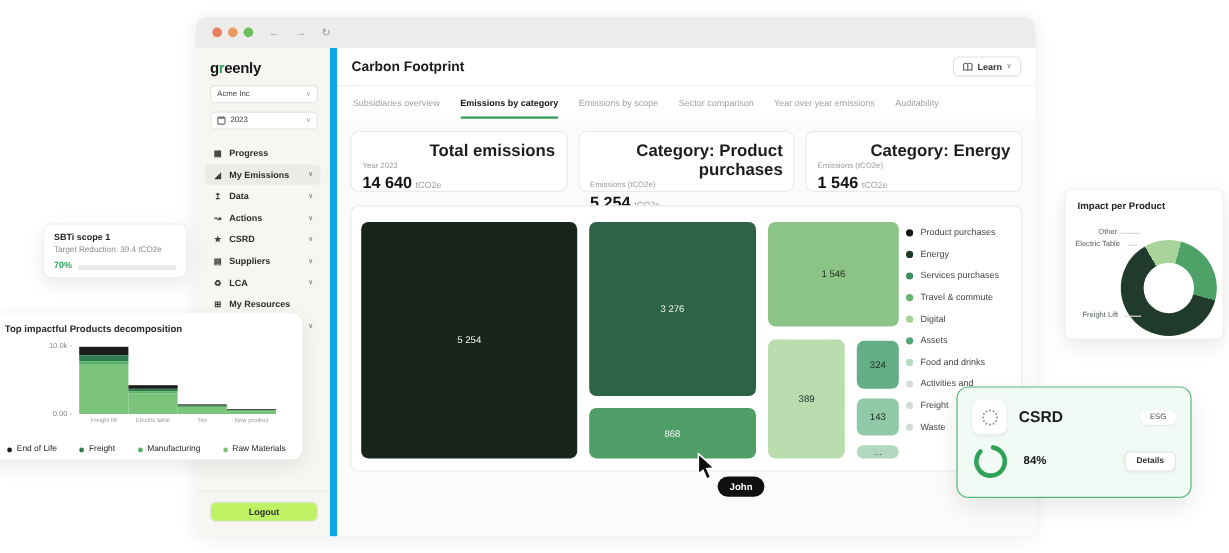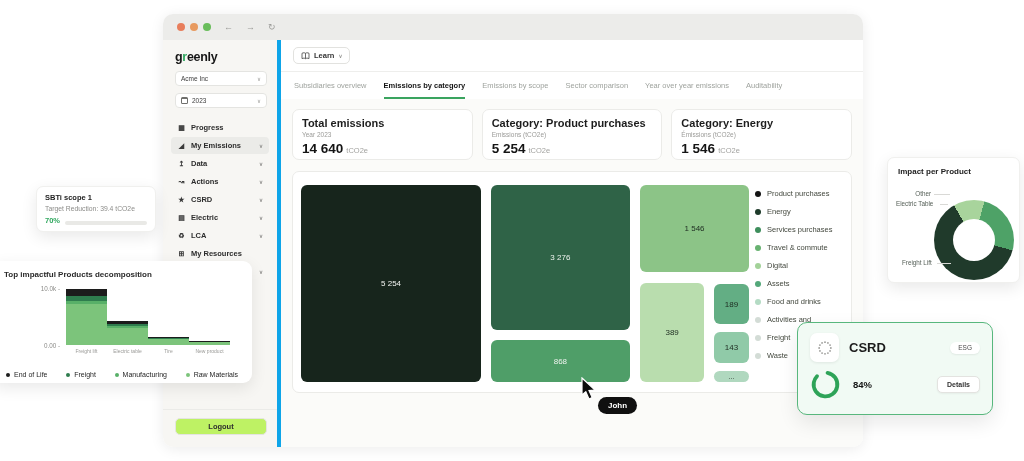--- a/index.html
+++ b/index.html
@@ -10,21 +10,21 @@
   .bwindow{position:absolute;left:163px;top:14px;width:700px;height:433px;border-radius:10px;
     background:#fff;box-shadow:0 2px 14px rgba(0,0,0,.08);}
   .chrome{position:absolute;left:0;top:0;right:0;height:26px;background:#ececea;border-radius:10px 10px 0 0;
     display:flex;align-items:center;padding:0 14px;gap:5px;}
   .tl{width:8px;height:8px;border-radius:50%;}
   .tl.r{background:#e87e5c}.tl.y{background:#e89a5f}.tl.g{background:#69bd5b}
   .navico{color:#9b9b98;font-size:9px;margin-left:8px;}
   .bbody{position:absolute;left:0;top:26px;right:0;bottom:0;display:flex;border-radius:0 0 10px 10px;overflow:hidden;}
 
   
-  .sidebar{width:118px;background:#f7f6f3;border-right:4px solid #0ea5e9;position:relative;padding:10px 10px 0 12px;flex:none;}
+  .sidebar{width:118px;background:#f7f6f3;border-right:6px solid #0ea5e9;position:relative;padding:10px 10px 0 12px;flex:none;}
   .logo{font-size:12.5px;font-weight:bold;color:#161616;letter-spacing:-.3px;}
   .logo .accent{color:#2fa75e;}
   .sselect{margin-top:7px;height:15px;background:#fff;border:1px solid #e4e4e1;border-radius:4px;
     display:flex;align-items:center;padding:0 5px;font-size:6.5px;color:#3c3c3c;gap:4px;}
   .sselect .grow{flex:1}
   .chev{color:#9a9a97;font-size:5.5px;}
   .cal{width:7px;height:7px;border:1px solid #6f6f6c;border-top-width:2px;border-radius:1.5px;flex:none;}
   .menu{margin-top:11px;display:flex;flex-direction:column;gap:1px;margin-left:-4px;margin-right:-2px;}
   .side-item{height:17px;display:flex;align-items:center;gap:5px;padding:0 6px;border-radius:4px;font-size:7.5px;color:#2c2c2c;font-weight:bold;}
   .side-item.active{background:#ebebe8;}
@@ -40,21 +40,21 @@
   .mheader{height:32px;background:#fff;border-bottom:1px solid #eeeeec;display:flex;align-items:center;padding:0 12px;flex:none;}
   .mtitle{font-size:11.5px;font-weight:bold;color:#1b1b1b;flex:1;}
   .learn-btn{display:flex;align-items:center;gap:4px;border:1px solid #e2e2df;background:#fff;border-radius:5px;
     padding:3px 7px;font-size:7.5px;color:#333;font-weight:bold;}
   .tabsrow{height:27px;background:#fff;display:flex;align-items:stretch;gap:17px;padding:0 13px;flex:none;}
   .tab{display:flex;align-items:center;font-size:7.5px;color:#9fa39e;border-bottom:2px solid transparent;padding-top:2px;}
   .tab.active{color:#141414;font-weight:bold;border-bottom-color:#3aa45f;}
   .content{flex:1;padding:10px 11px;}
   .statsrow{display:flex;gap:9px;}
   .scard{flex:1;background:#fff;border:1px solid #ebebe8;border-radius:7px;padding:7px 9px;height:51px;}
-  .scard .t{font-size:11px;font-weight:bold;color:#1d1d1d;}
+  .scard .t{font-size:14px;font-weight:bold;color:#1d1d1d;text-align:right;}
   .scard .s{font-size:6.5px;color:#9b9b98;margin:2px 0 3px;}
   .scard .v{font-size:13.5px;font-weight:bold;color:#141414;}
   .scard .u{font-size:7.5px;color:#a2a29f;font-weight:normal;margin-left:3px;}
   .chartpanel{margin-top:11px;background:#fff;border:1px solid #ebebe8;border-radius:7px;height:222px;position:relative;}
   .treemap{position:absolute;left:8px;top:13px;width:448px;height:197px;}
   .tm-block{position:absolute;border-radius:6px;display:flex;align-items:center;justify-content:center;font-size:8px;}
   .tm-legend{position:absolute;left:462px;top:17px;display:flex;flex-direction:column;gap:9px;}
   .lg-item{display:flex;align-items:center;gap:6px;font-size:7.5px;color:#44493f;white-space:nowrap;}
   .lg-dot{width:6px;height:6px;border-radius:50%;flex:none;}
 
@@ -151,21 +151,21 @@
               <span class="si-label">Actions</span>
               <span class="si-chev">∨</span>
             </div>
             <div class="side-item">
               <span class="si-icon">★</span>
               <span class="si-label">CSRD</span>
               <span class="si-chev">∨</span>
             </div>
             <div class="side-item">
               <span class="si-icon">▤</span>
-              <span class="si-label">Electric</span>
+              <span class="si-label">Suppliers</span>
               <span class="si-chev">∨</span>
             </div>
             <div class="side-item">
               <span class="si-icon">♻</span>
               <span class="si-label">LCA</span>
               <span class="si-chev">∨</span>
             </div>
             <div class="side-item">
               <span class="si-icon">⊞</span>
               <span class="si-label">My Resources</span>
@@ -176,20 +176,21 @@
               <span class="si-chev">∨</span>
             </div>
           </div>
         <div class="sb-bottom">
           <div class="logout">Logout</div>
         </div>
       </div>
 
       <div class="main">
         <div class="mheader">
+          <div class="mtitle">Carbon Footprint</div>
           <div class="learn-btn">
             <svg width="9" height="8" viewBox="0 0 9 8">
                 <path d="M1 1.3 C2.3 .6 3.7 .6 4.5 1.3 C5.3 .6 6.7 .6 8 1.3 V6.6 C6.7 6 5.3 6 4.5 6.7 C3.7 6 2.3 6 1 6.6 Z M4.5 1.3 V6.7" fill="none" stroke="#444" stroke-width="0.8"></path>
               </svg>
             <span>Learn</span>
             <span class="chev">∨</span>
           </div>
         </div>
         <div class="tabsrow">
             <div class="tab">Subsidiaries overview</div>
@@ -217,21 +218,21 @@
                 <div class="v">1 546<span class="u">tCO2e</span></div>
               </div>
             </div>
           <div class="chartpanel">
             <div class="treemap">
                 <div class="tm-block" style="left: 0%; top: 0%; width: 40.2%; height: 100%; background: rgb(23, 37, 28); color: rgb(242, 244, 241);">5 254</div>
                 <div class="tm-block" style="left: 42.4%; top: 0%; width: 31%; height: 73.7%; background: rgb(47, 99, 71); color: rgb(238, 243, 238);">3 276</div>
                 <div class="tm-block" style="left: 42.4%; top: 78.8%; width: 31%; height: 21.2%; background: rgb(79, 158, 104); color: rgb(238, 243, 238);">868</div>
                 <div class="tm-block" style="left: 75.7%; top: 0%; width: 24.3%; height: 44.4%; background: rgb(140, 196, 135); color: rgb(29, 43, 32);">1 546</div>
                 <div class="tm-block" style="left: 75.7%; top: 49.5%; width: 14.3%; height: 50.5%; background: rgb(185, 221, 174); color: rgb(29, 43, 32);">389</div>
-                <div class="tm-block" style="left: 92.2%; top: 50.5%; width: 7.8%; height: 20.2%; background: rgb(99, 174, 132); color: rgb(29, 43, 32);">189</div>
+                <div class="tm-block" style="left: 92.2%; top: 50.5%; width: 7.8%; height: 20.2%; background: rgb(99, 174, 132); color: rgb(29, 43, 32);">324</div>
                 <div class="tm-block" style="left: 92.2%; top: 74.8%; width: 7.8%; height: 15.7%; background: rgb(144, 202, 168); color: rgb(29, 43, 32);">143</div>
                 <div class="tm-block" style="left: 92.2%; top: 94.4%; width: 7.8%; height: 5.6%; background: rgb(176, 216, 191); color: rgb(60, 74, 64);">...</div>
               </div>
             <div class="tm-legend">
                 <div class="lg-item">
                   <span class="lg-dot" style="background:#141414"></span>
                   <span>Product purchases</span>
                 </div>
                 <div class="lg-item">
                   <span class="lg-dot" style="background:#1e3b2a"></span>

